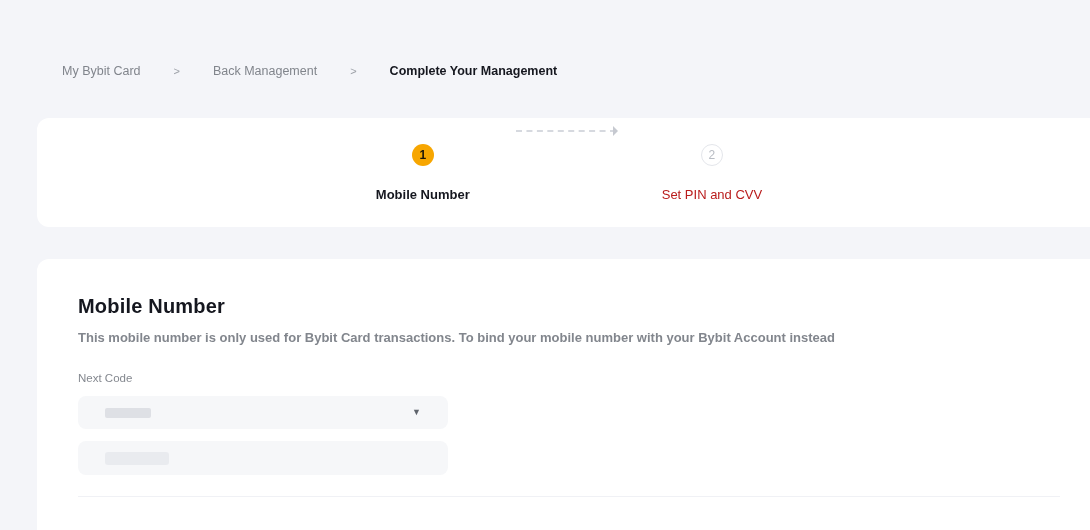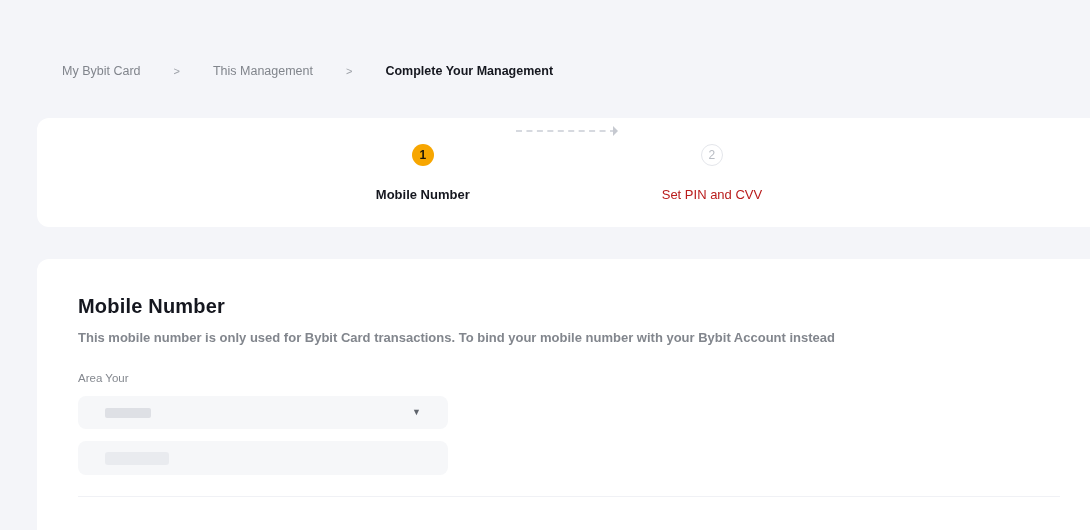--- a/index.html
+++ b/index.html
@@ -97,21 +97,21 @@
   }
   .btn-back { background:#ffffff; border:6px solid #3b82f6; color:#17181c; }
   .btn-next { background:#f7a600; border:none; color:#14532d; }
 </style>
 </head>
 <body>
 
 <nav class="breadcrumb">
   <span class="crumb">My Bybit Card</span>
   <span class="crumb-sep">&gt;</span>
-  <span class="crumb">This Management</span>
+  <span class="crumb">Back Management</span>
   <span class="crumb-sep">&gt;</span>
   <span class="crumb crumb-current">Complete Your Management</span>
 </nav>
 
 <section class="card stepper-card">
   <div class="stepper">
     <div class="step">
       <div class="step-circle active">1</div>
       <div class="step-label active">Mobile Number</div>
     </div>
@@ -120,21 +120,21 @@
       <div class="step-circle upcoming">2</div>
       <div class="step-label upcoming">Set PIN and CVV</div>
     </div>
   </div>
 </section>
 
 <section class="card form-card">
   <h1 class="form-title">Mobile Number</h1>
   <p class="form-desc">This mobile number is only used for Bybit Card transactions. To bind your mobile number with your Bybit Account instead</p>
 
-  <div class="field-label">Area Your</div>
+  <div class="field-label">Next Code</div>
   <div class="field">
     <span class="redacted area"></span>
     <span class="caret">▼</span>
   </div>
 
   <div class="field mobile">
     <span class="redacted mob"></span>
   </div>
 
   <div class="divider"></div>

